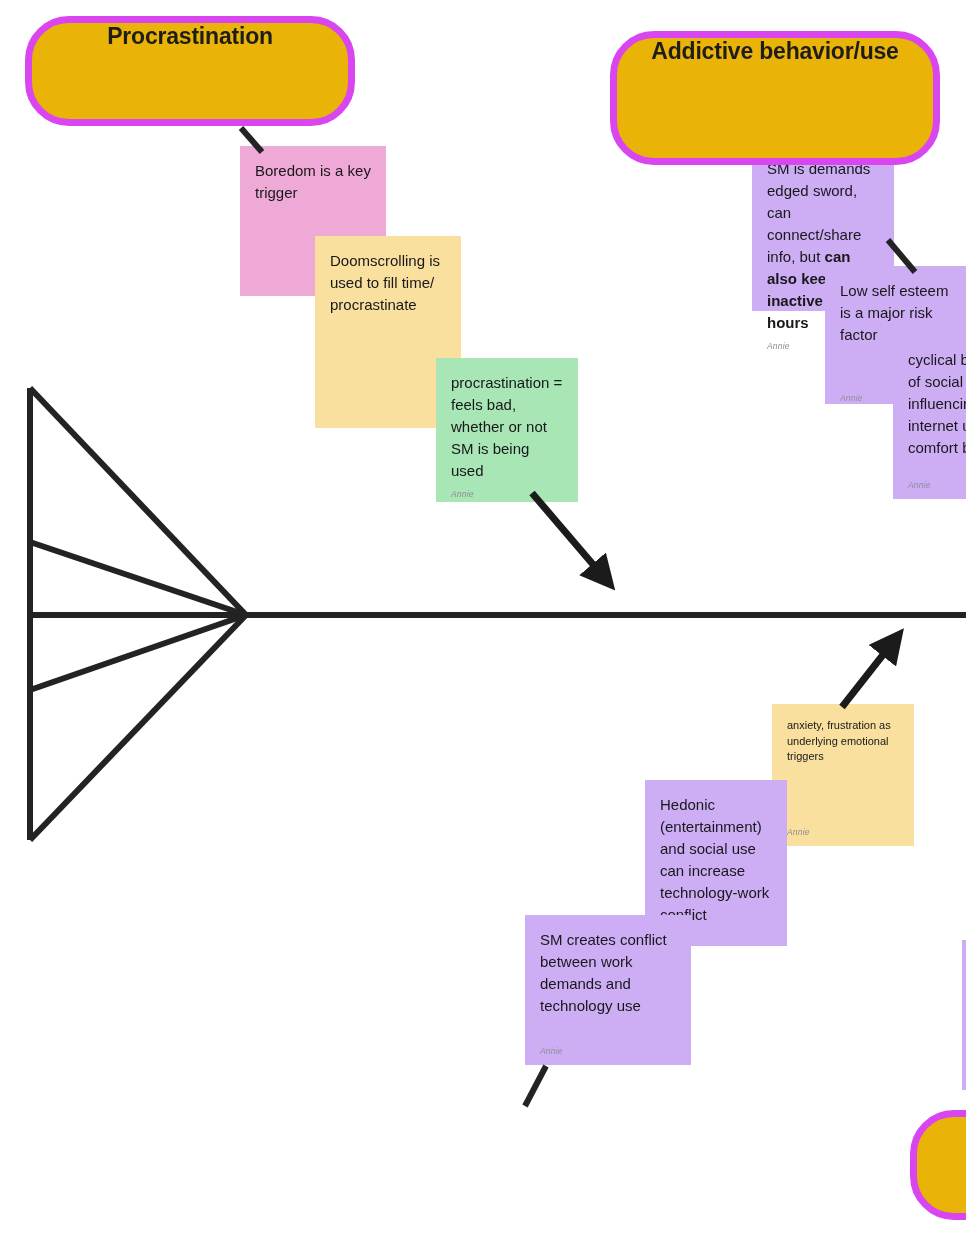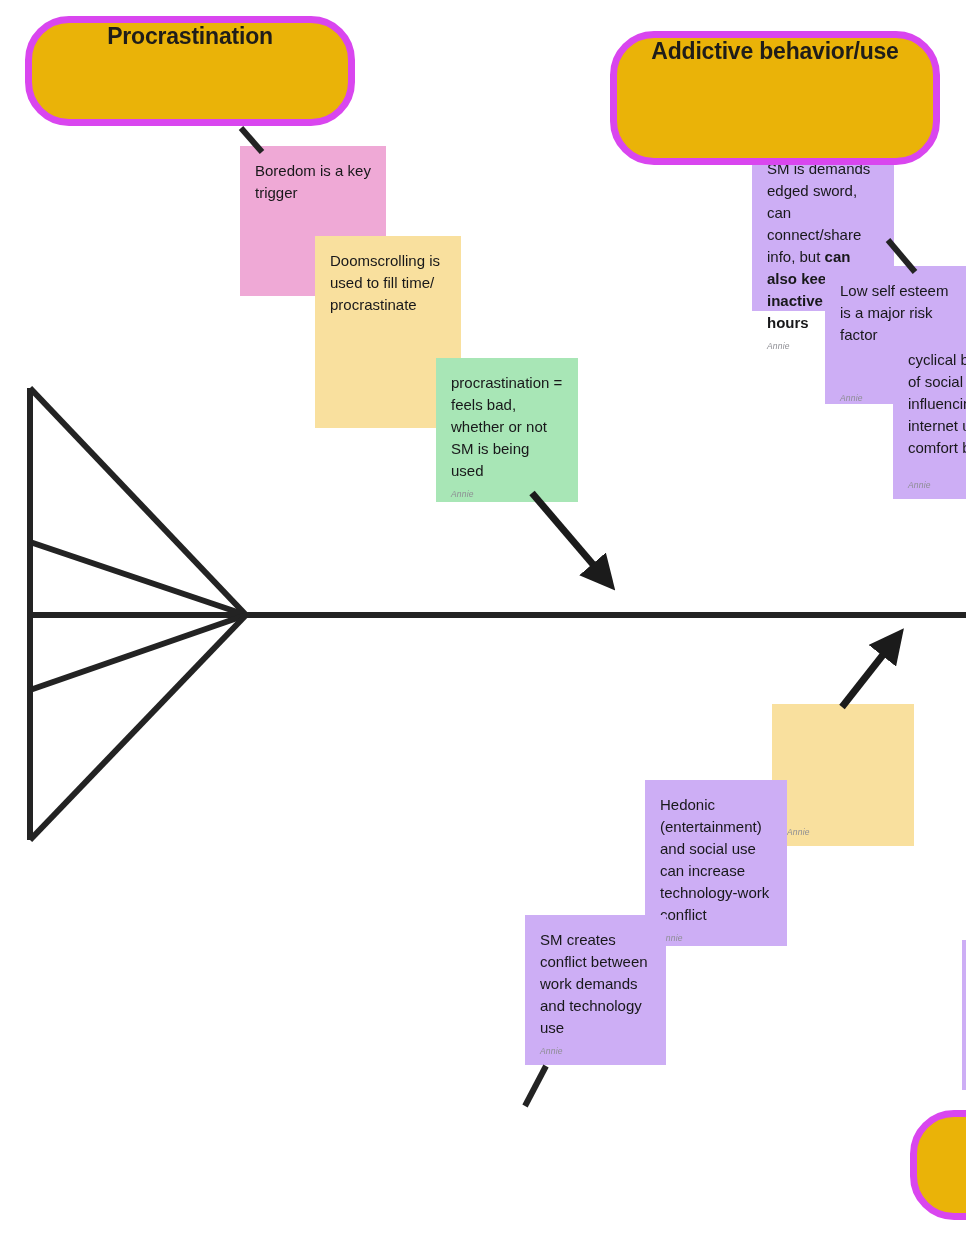--- a/index.html
+++ b/index.html
@@ -167,29 +167,30 @@
     <div class="note-text">Low self esteem is a major risk factor</div>
     <div class="note-author">Annie</div>
   </div>
 
   <div class="sticky" style="left:893px; top:335px; width:150px; height:164px; background:#cdaef5;">
     <div class="note-text">cyclical behavior of social anxiety influencing internet use as a comfort behavior</div>
     <div class="note-author">Annie</div>
   </div>
 
   <div class="sticky small-text" style="left:772px; top:704px; width:142px; height:142px; background:#f9e09e;">
+    <div class="note-text">anxiety, frustration as underlying emotional triggers</div>
     <div class="note-author">Annie</div>
   </div>
 
   <div class="sticky" style="left:645px; top:780px; width:142px; height:166px; background:#cdaef5;">
     <div class="note-text">Hedonic (entertainment) and social use can increase technology-work conflict</div>
     <div class="note-author">Annie</div>
   </div>
 
-  <div class="sticky" style="left:525px; top:915px; width:141px; height:150px; background:#cdaef5;">
+  <div class="sticky" style="left:525px; top:915px; width:166px; height:150px; background:#cdaef5;">
     <div class="note-text">SM creates conflict between work demands and technology use</div>
     <div class="note-author">Annie</div>
   </div>
 
   <div class="sticky" style="left:962px; top:940px; width:142px; height:150px; background:#cdaef5;">
     <div class="note-text"></div>
 
   </div>
 
   <svg id="arrows-svg" viewBox="0 0 966 1244" xmlns="http://www.w3.org/2000/svg">

